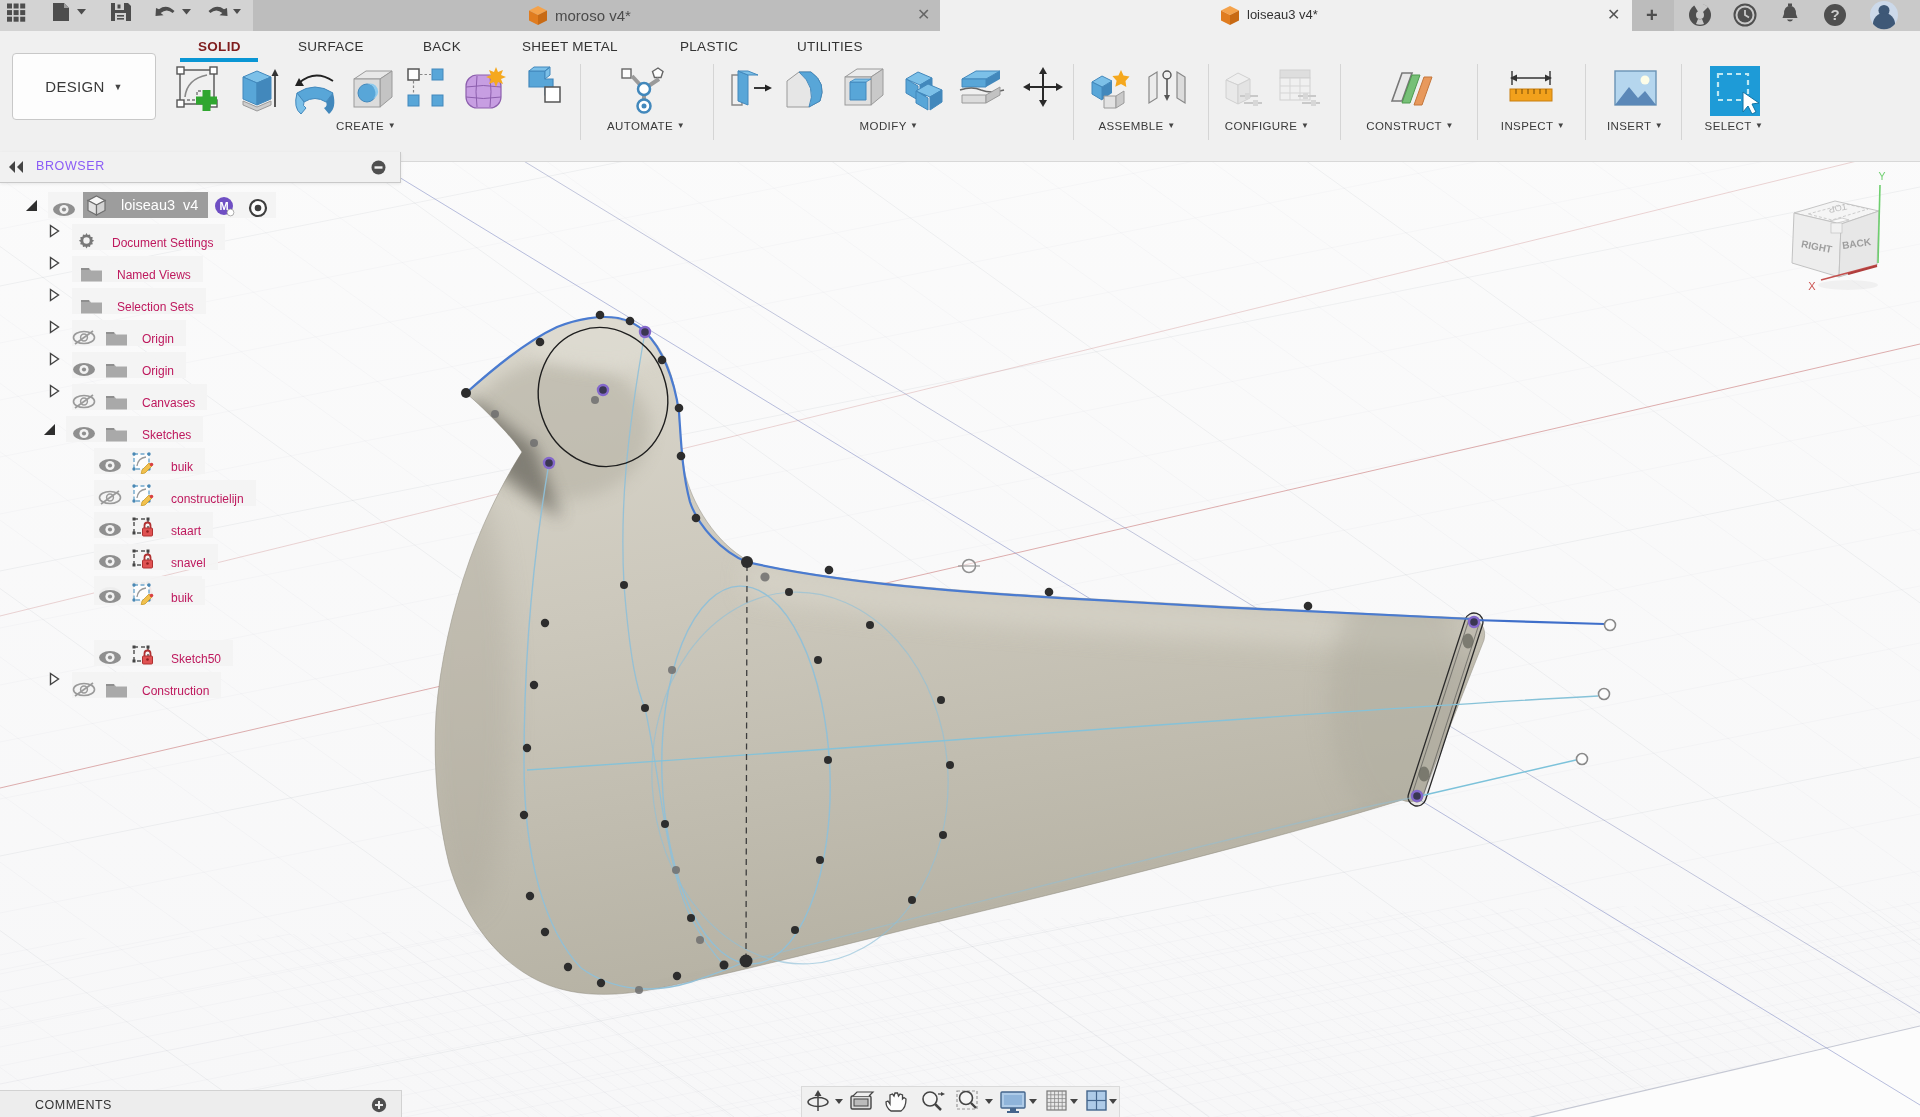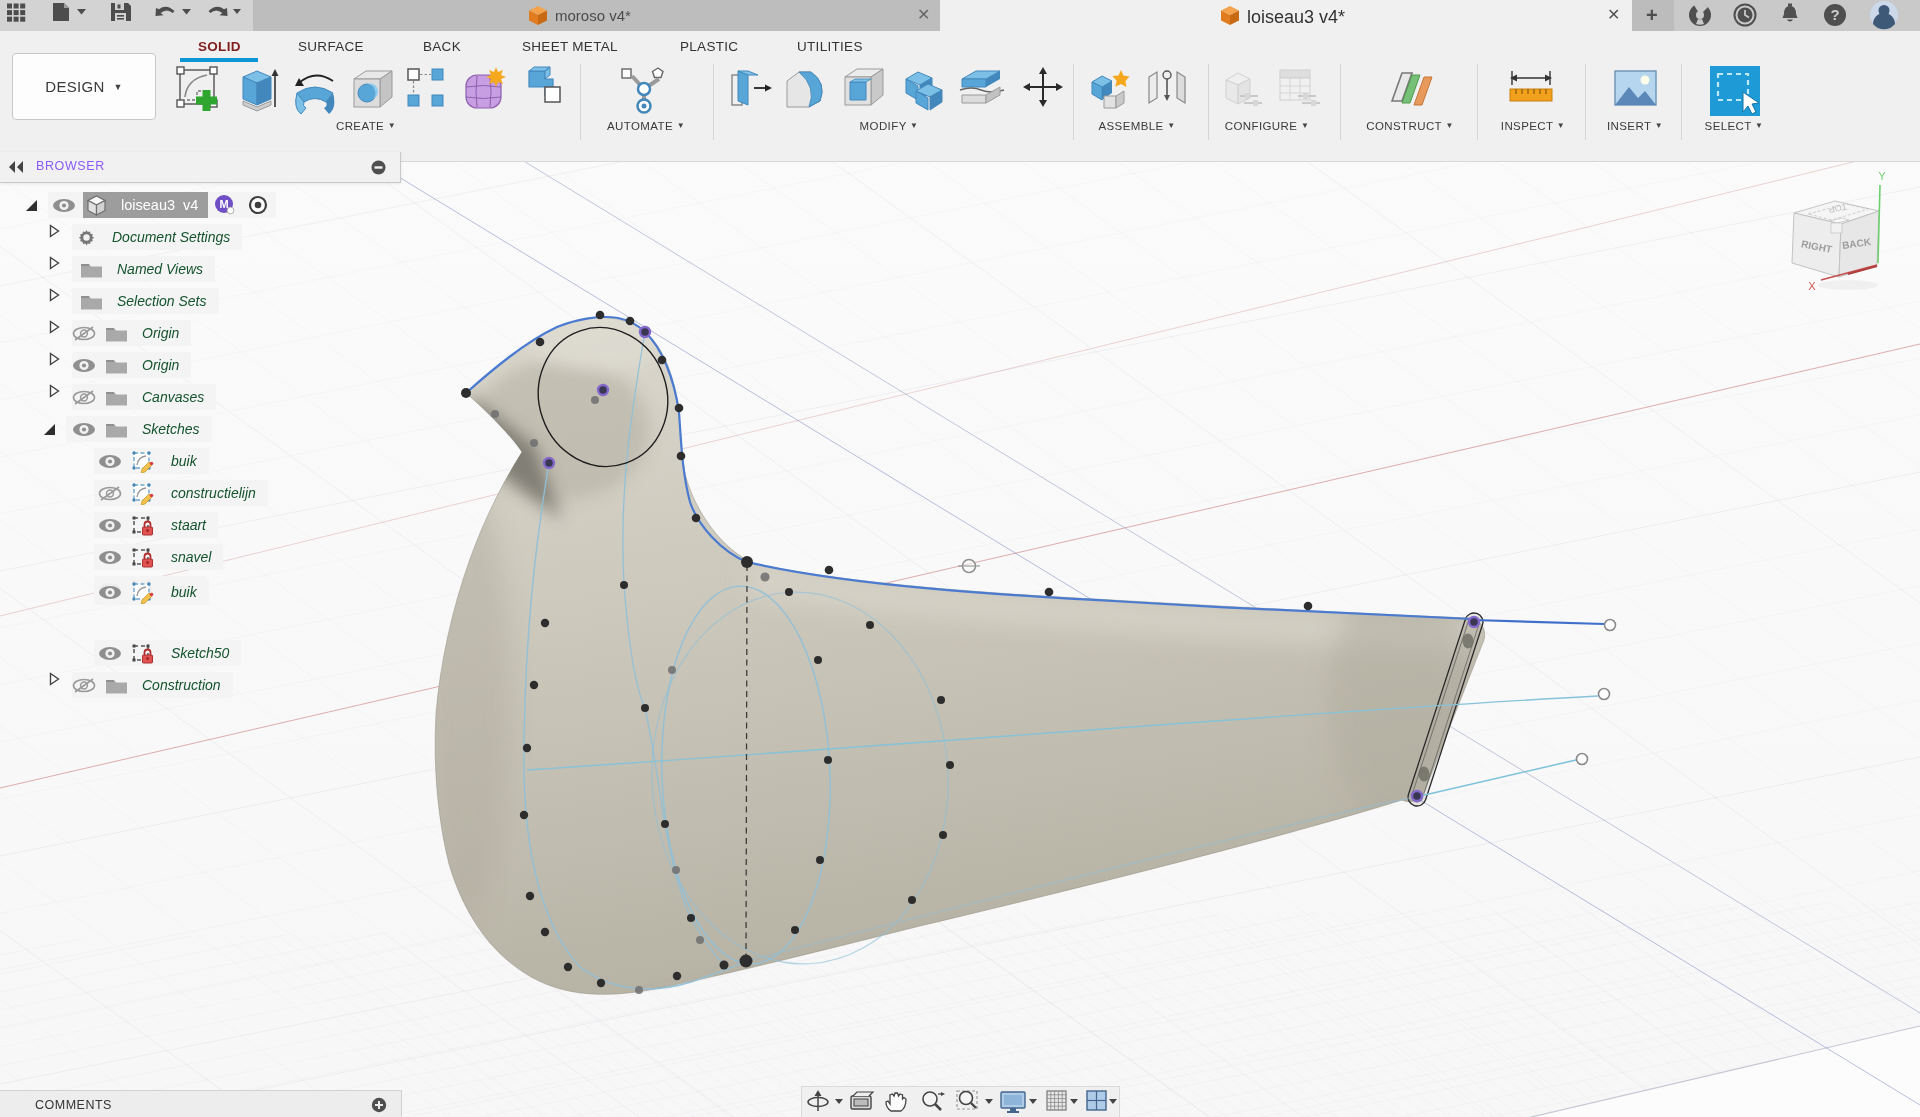--- a/index.html
+++ b/index.html
@@ -1,21 +1,21 @@
 <!DOCTYPE html>
 <html><head><meta charset="utf-8"><style>
 html,body{margin:0;padding:0;width:1920px;height:1117px;overflow:hidden;
 font-family:"Liberation Sans",sans-serif;background:#fafafa;position:relative;}
 .a{position:absolute;}
 .lbl{position:absolute;font-size:11.5px;color:#3a3a3a;letter-spacing:.4px;white-space:nowrap;transform:translateX(-50%);}
 .rtab{position:absolute;top:39px;font-size:13.5px;color:#333;letter-spacing:.3px;white-space:nowrap;}
 .sep{position:absolute;top:64px;height:76px;width:1px;background:#d5d5d5;}
 .car{font-size:8px;color:#444;vertical-align:2px;}
-.trow{position:absolute;display:flex;align-items:center;height:26px;background:rgba(243,243,243,.94);}
-.trow span.t{font-size:14px;color:#14532d;white-space:nowrap;font-style:italic;}
+.trow{position:absolute;display:flex;align-items:flex-end;height:26px;background:rgba(243,243,243,.94);}
+.trow span.t{font-size:12px;color:#be185d;white-space:nowrap;}
 </style></head><body>
 <svg class="a" style="left:0;top:0;z-index:0" width="1920" height="1117">
     <defs>
       <linearGradient id="cg" x1="0" y1="0" x2="0" y2="1">
         <stop offset="0" stop-color="#fbfbfb"></stop>
         <stop offset="1" stop-color="#f7f7f8"></stop>
       </linearGradient>
       <linearGradient id="bodyg" x1="0" y1="0" x2="0.25" y2="1">
         <stop offset="0" stop-color="#dbd8cd"></stop>
         <stop offset="0.45" stop-color="#ccc8bc"></stop>
@@ -425,21 +425,21 @@
     <polygon points="1,4.5 10,9 10,19 1,14.5" fill="#e07c1f"></polygon>
     <polygon points="19,4.5 10,9 10,19 19,14.5" fill="#c86a14"></polygon>
   </svg>
 <div class="a" style="left:555px;top:7px;font-size:15px;color:#4b4b4b;z-index:6">moroso v4*</div>
 <div class="a" style="left:917px;top:5px;font-size:16px;color:#666;z-index:6">✕</div>
 <svg class="a" style="left:1220px;top:6px;z-index:6" width="20" height="19" opacity="1.0">
     <polygon points="10,0 19,4.5 10,9 1,4.5" fill="#f4a24b"></polygon>
     <polygon points="1,4.5 10,9 10,19 1,14.5" fill="#e07c1f"></polygon>
     <polygon points="19,4.5 10,9 10,19 19,14.5" fill="#c86a14"></polygon>
   </svg>
-<div class="a" style="left:1247px;top:7px;font-size:18px;color:#333;z-index:6">loiseau3 v4*</div>
+<div class="a" style="left:1247px;top:7px;font-size:13px;color:#333;z-index:6">loiseau3 v4*</div>
 <div class="a" style="left:1607px;top:5px;font-size:16px;color:#555;z-index:6">✕</div>
 <div class="a" style="left:1646px;top:4px;font-size:20px;color:#4d4d4d;z-index:6;font-weight:bold">+</div>
 <svg class="a" style="left:1674px;top:0;z-index:6" width="246" height="31">
     <circle cx="26" cy="15" r="11" fill="#4f4f4f"></circle>
     <path d="M26,15 L34,7 A11,11 0 0,0 20,5 z" fill="#c9c9c9"></path>
     <circle cx="26" cy="15" r="4" fill="#c9c9c9"></circle>
     <path d="M22,24 a11,11 0 0,0 8,0 l-2,-5 a6,6 0 0,1 -4,0 z" fill="#c9c9c9"></path>
     <circle cx="71" cy="15" r="10.5" fill="none" stroke="#4f4f4f" stroke-width="2"></circle>
     <circle cx="71" cy="15" r="7.5" fill="#4f4f4f"></circle>
     <path d="M71,10 v5 l4,2.5" stroke="#c9c9c9" stroke-width="1.8" fill="none"></path>

